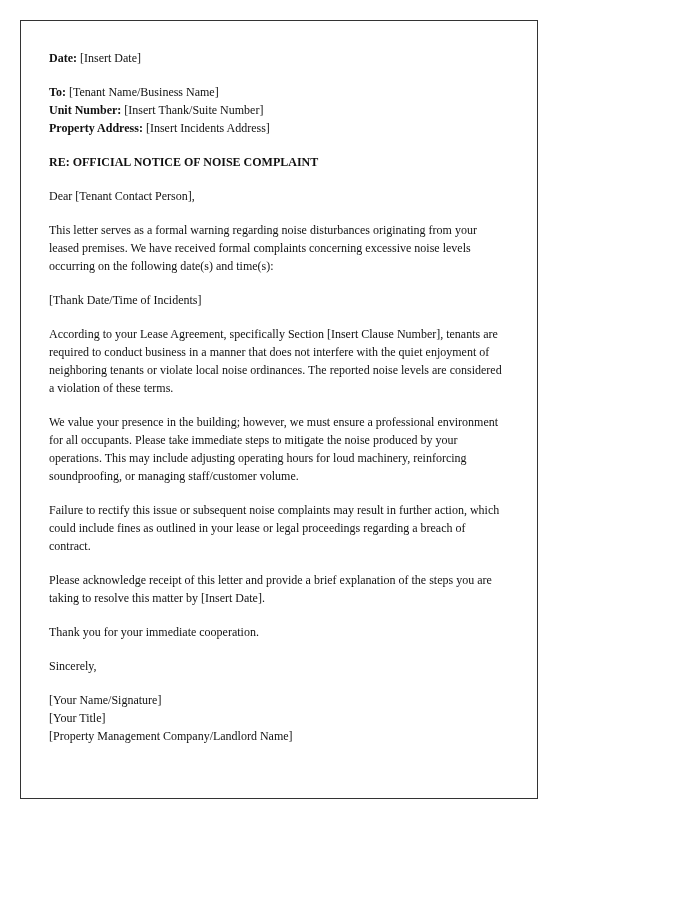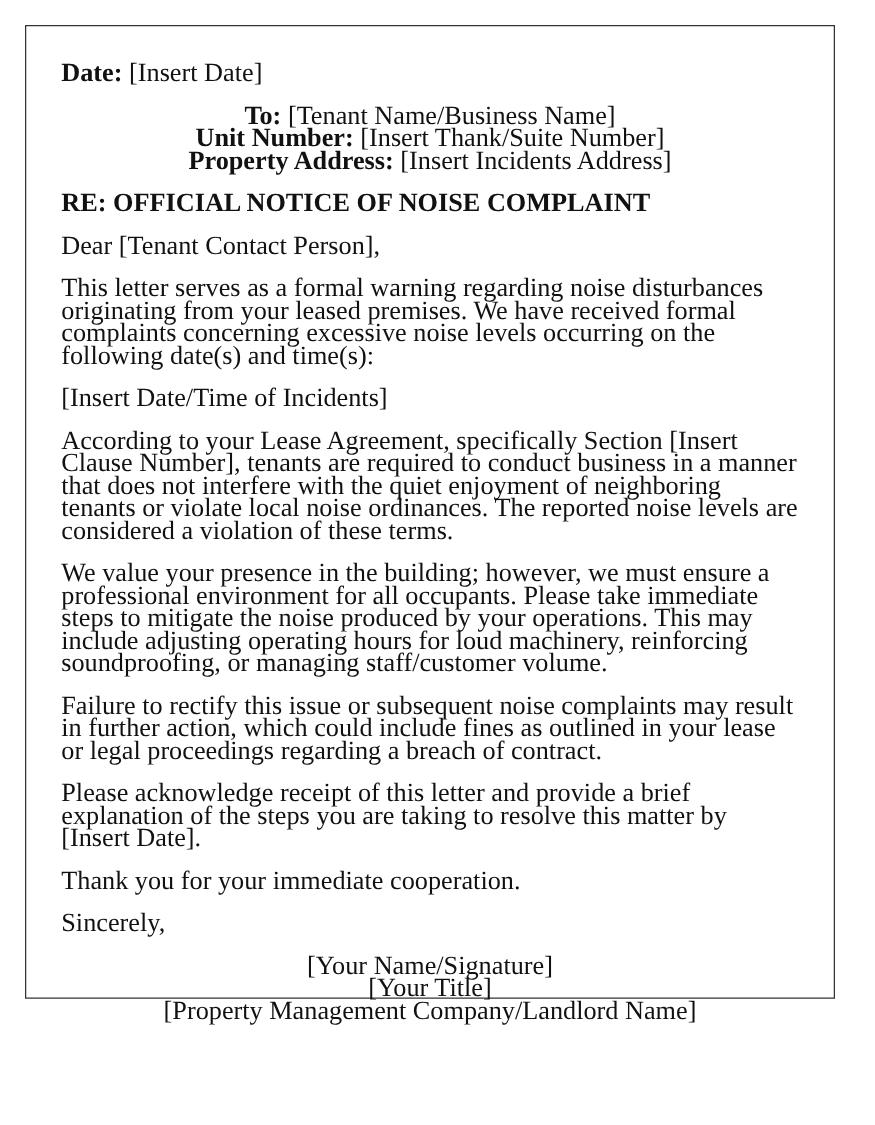--- a/index.html
+++ b/index.html
@@ -11,37 +11,36 @@
       width: 700px;
       height: 900px;
       position: relative;
       font-family: "Liberation Serif", "DejaVu Serif", serif;
       color: #111111;
     }
     .letter {
       position: absolute;
       left: 20px;
       top: 20px;
-      width: 648px;
+      width: 518px;
       height: 779px;
       box-sizing: border-box;
       border: 1px solid #333333;
       padding: 28px 28px 0 28px;
-      font-size: 21px;
+      font-size: 12px;
       line-height: 18px;
     }
     .letter p {
       margin: 0 0 16px 0;
     }
     .letter .block {
       margin: 0 0 16px 0;
     }
     .letter .line {
       display: block;
-      text-align: center;
     }
     .label {
       font-weight: bold;
     }
     .subject {
       font-weight: bold;
     }
   </style>
 </head>
 <body>
@@ -67,21 +66,21 @@
       <span>[Insert Incidents Address]</span>
     </span>
   </div>
 
   <p class="subject">RE: OFFICIAL NOTICE OF NOISE COMPLAINT</p>
 
   <p>Dear [Tenant Contact Person],</p>
 
   <p>This letter serves as a formal warning regarding noise disturbances originating from your leased premises. We have received formal complaints concerning excessive noise levels occurring on the following date(s) and time(s):</p>
 
-  <p>[Insert Date/Time of Incidents]</p>
+  <p>[Thank Date/Time of Incidents]</p>
 
   <p>According to your Lease Agreement, specifically Section [Insert Clause Number], tenants are required to conduct business in a manner that does not interfere with the quiet enjoyment of neighboring tenants or violate local noise ordinances. The reported noise levels are considered a violation of these terms.</p>
 
   <p>We value your presence in the building; however, we must ensure a professional environment for all occupants. Please take immediate steps to mitigate the noise produced by your operations. This may include adjusting operating hours for loud machinery, reinforcing soundproofing, or managing staff/customer volume.</p>
 
   <p>Failure to rectify this issue or subsequent noise complaints may result in further action, which could include fines as outlined in your lease or legal proceedings regarding a breach of contract.</p>
 
   <p>Please acknowledge receipt of this letter and provide a brief explanation of the steps you are taking to resolve this matter by [Insert Date].</p>
 
   <p>Thank you for your immediate cooperation.</p>

